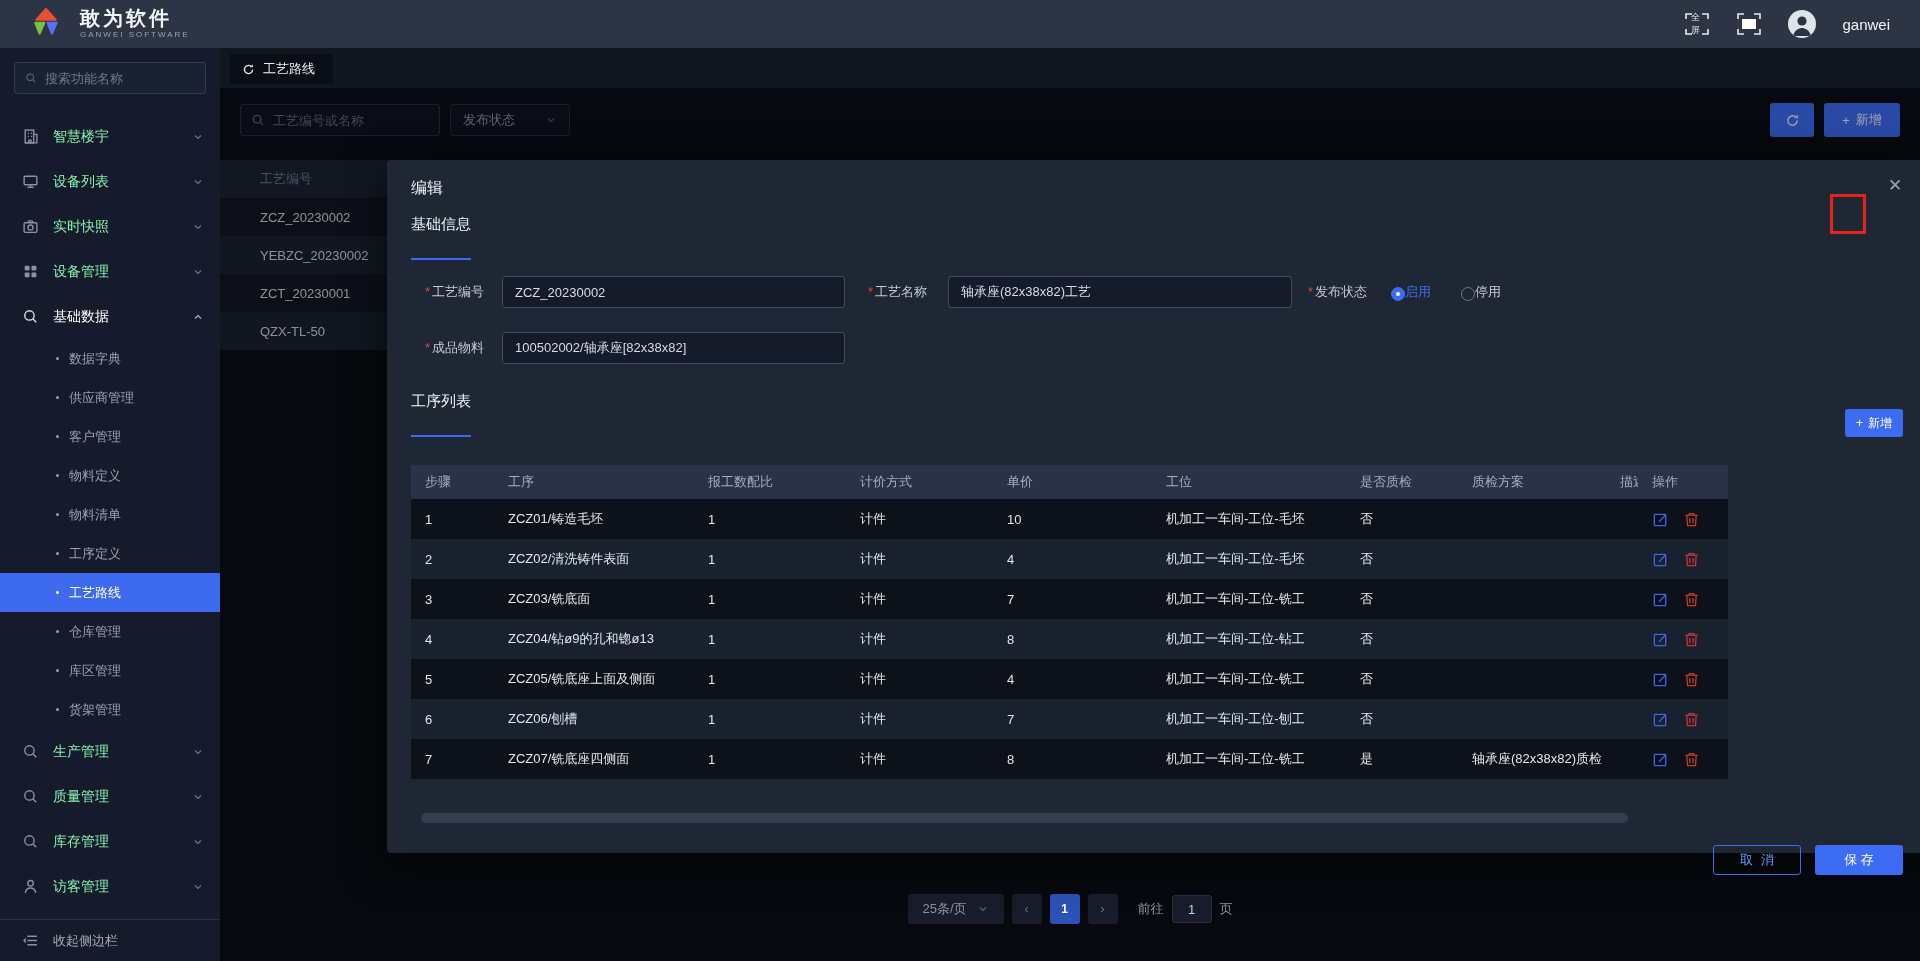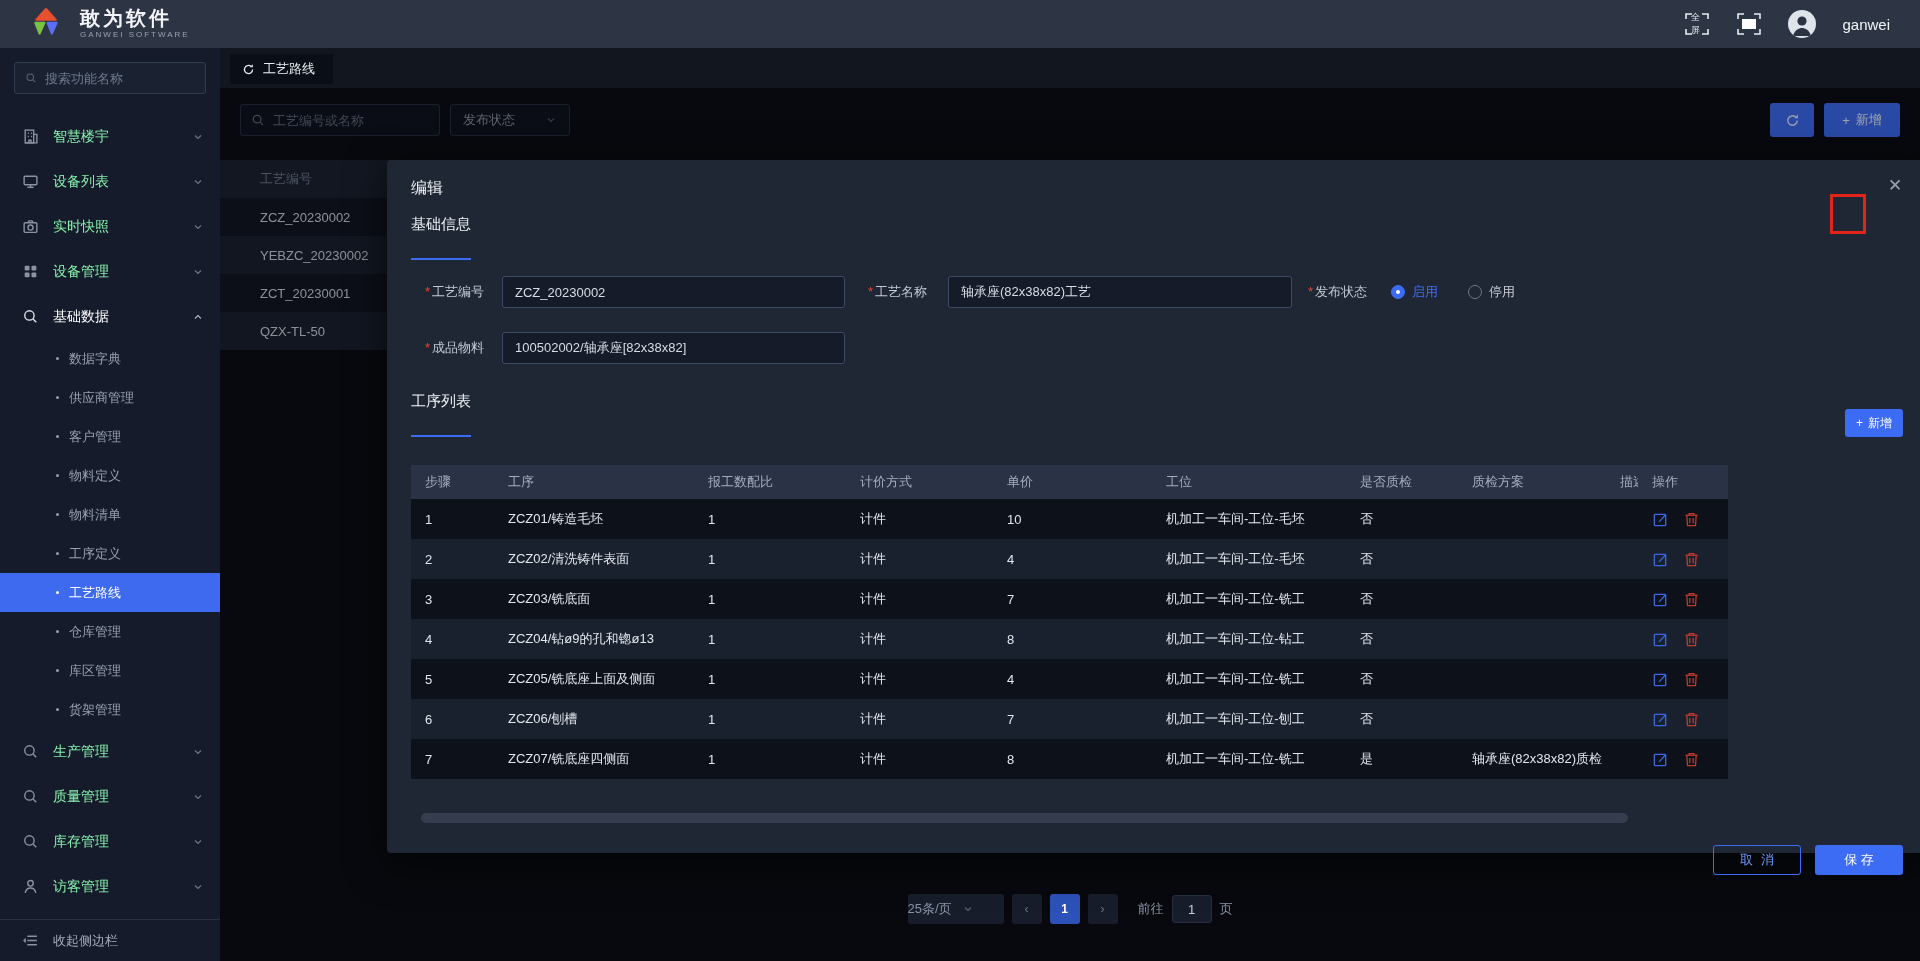--- a/index.html
+++ b/index.html
@@ -58,21 +58,21 @@
   .bgt-code { position:absolute; left:40px; top:50%; transform:translateY(-50%); }
   .bgt-time { position:absolute; left:1470px; width:100px; top:50%; transform:translateY(-50%); text-align:right; color:#dfe3ea; }
   .bgt-actions { position:absolute; left:1586px; top:50%; transform:translateY(-50%); display:flex; gap:13px; align-items:center; }
   .ico-18 { width:17px; height:17px; cursor:pointer; }
 
   
   .mask { position:absolute; left:0; top:40px; width:100%; height:873px; background:rgba(0,0,0,0.32); z-index:10; }
 
   
   .pagination { position:absolute; left:0; top:846px; width:100%; display:flex; align-items:center; justify-content:center; gap:8px; z-index:11; color:#8a93a5; font-size:13px; }
-  .pg-size { width:96px; height:30px; background:#171d2a; border-radius:3px; display:flex; align-items:center; justify-content:flex-start; gap:10px; cursor:pointer; }
+  .pg-size { width:96px; height:30px; background:#171d2a; border-radius:3px; display:flex; align-items:center; justify-content:center; gap:10px; cursor:pointer; }
   .pg-btn { width:30px; height:30px; background:#171d2a; border-radius:3px; display:flex; align-items:center; justify-content:center; cursor:pointer; color:#6f7a8d; font-size:12px; }
   .pg-btn.cur { background:#2c51b8; color:#ffffff; font-weight:bold; }
   .pg-goto { display:flex; align-items:center; gap:8px; margin-left:12px; }
   .pg-input { width:40px; height:28px; background:#171d2a; border:1px solid #262e42; border-radius:3px; color:#c6ccd8; text-align:center; font-size:13px; font-family:inherit; outline:none; }
 
   
   .modal { position:absolute; left:387px; top:160px; width:1540px; height:693px; background:#1f2734; border-radius:4px; box-shadow:0 10px 40px rgba(0,0,0,.6); z-index:30; padding:18px 24px 0 24px; }
   .modal-title { color:#f0f2f6; font-size:16px; }
   .modal-close { position:absolute; right:20px; top:14px; color:#9aa2b2; font-size:17px; cursor:pointer; width:24px; height:24px; text-align:center; line-height:24px; }
   .sec-title { display:inline-block; color:#eef1f5; font-size:15px; padding-bottom:24px; border-bottom:2px solid #3d6cf4; }
@@ -81,21 +81,21 @@
   .f-row2 { margin-top:24px; }
   .f-label { color:#c3cad6; font-size:13px; text-align:right; white-space:nowrap; }
   .req { color:#f04134; margin-right:2px; }
   .f-input { height:32px; background:#151b29; border:1px solid #3d4a66; border-radius:3px; color:#d7dce5; font-size:13px; padding:0 12px; outline:none; font-family:inherit; }
   .w-l1 { width:73px; margin-right:18px; }
   .w-i1 { width:343px; }
   .w-l2 { width:70px; margin-left:12px; margin-right:21px; }
   .w-i2 { width:344px; }
   .w-l3 { width:64px; margin-left:11px; }
   .radios { display:flex; align-items:center; gap:30px; margin-left:24px; }
-  .radio { display:flex; align-items:center; gap:7px; font-size:13px; cursor:pointer; }
+  .radio { display:flex; align-items:flex-end; font-size:13px; cursor:pointer; }
   .r-dot { width:14px; height:14px; border-radius:50%; }
   .radio.on .r-dot { background:#3d6cf4; border:1px solid #3d6cf4; position:relative; }
   .radio.on .r-dot::after { content:""; position:absolute; left:4px; top:4px; width:4px; height:4px; border-radius:50%; background:#ffffff; }
   .radio.on { color:#3d6cf4; }
   .radio.off .r-dot { background:transparent; border:1px solid #6b7688; }
   .radio.off { color:#c9ced8; }
   .proc-row { margin-top:28px; display:flex; align-items:flex-end; justify-content:space-between; }
   .btn-add-modal { min-width:58px; height:28px; background:#3d6cf4; border-radius:3px; color:#ffffff; font-size:12px; display:flex; align-items:center; justify-content:center; gap:5px; cursor:pointer; }
 
   table.ptable { margin-top:28px; width:1317px; border-collapse:collapse; table-layout:fixed; }

